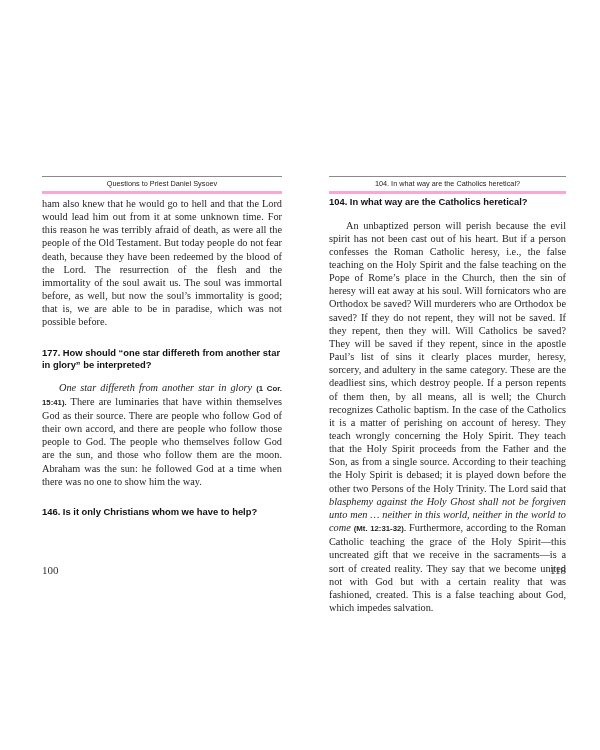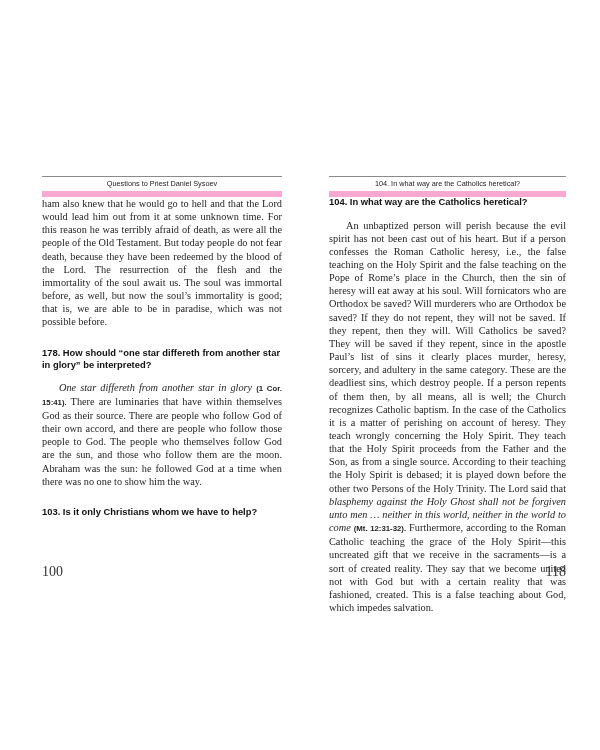--- a/index.html
+++ b/index.html
@@ -5,54 +5,54 @@
   html, body { margin: 0; padding: 0; }
   body {
     width: 600px; height: 750px; background: #ffffff; position: relative; overflow: hidden;
     font-family: "Liberation Serif", "DejaVu Serif", serif; color: #1e1e1e;
   }
   .page { position: absolute; top: 0; height: 750px; }
   .page-left { left: 42px; width: 240px; }
   .page-right { left: 329px; width: 237px; text-decoration: underline; }
   .running-head {
     position: absolute; top: 176px; left: 0; right: 0; height: 14px;
-    border-top: 1px solid #8a8a8a; border-bottom: 6px solid #f9a8d4;
+    border-top: 1px solid #8a8a8a; border-bottom: 3px solid #f9a8d4;
     font-family: "Liberation Sans", "DejaVu Sans", sans-serif; font-size: 7.3px;
     text-align: center; line-height: 14px; color: #222;
   }
   .body { position: absolute; left: 0; right: 0; font-size: 10.3px; line-height: 13.15px; text-align: justify; }
   .page-left .body { top: 197px; }
   .page-right .body { top: 196px; }
   p { margin: 0; }
   p.indent { text-indent: 17px; }
   h3 {
     font-family: "Liberation Sans", "DejaVu Sans", sans-serif; font-weight: bold;
     font-size: 9.4px; line-height: 12.5px; margin: 0; color: #111; text-align: left;
   }
   .page-left h3.q102 { margin-top: 18px; margin-bottom: 9px; }
   .page-left h3.q103 { margin-top: 18px; margin-bottom: 9px; }
   .page-right h3 { margin-top: 0; margin-bottom: 10px; }
   .ref { font-family: "Liberation Sans", "DejaVu Sans", sans-serif; font-weight: bold; font-size: 7.8px; font-style: normal; }
   em { font-style: italic; }
-  .folio { position: absolute; top: 564px; font-size: 14px; color: #333; }
+  .folio { position: absolute; top: 564px; font-size: 11px; color: #333; }
   .page-left .folio { left: 0; }
   .page-right .folio { right: 0; }
 </style>
 </head>
 <body>
 
 <div class="page page-left">
   <div class="running-head">Questions to Priest Daniel Sysoev</div>
   <div class="body">
     <p>ham also knew that he would go to hell and that the Lord would lead him out from it at some unknown time. For this reason he was terribly afraid of death, as were all the people of the Old Testament. But today people do not fear death, because they have been redeemed by the blood of the Lord. The resurrection of the flesh and the immortality of the soul await us. The soul was immortal before, as well, but now the soul’s immortality is good; that is, we are able to be in paradise, which was not possible before.</p>
 
-    <h3 class="q102">178. How should “one star differeth from another star in glory” be interpreted?</h3>
+    <h3 class="q102">177. How should “one star differeth from another star in glory” be interpreted?</h3>
     <p class="indent"><em>One star differeth from another star in glory</em> <span class="ref">(1 Cor. 15:41).</span> <span>There are luminaries that have within themselves God as their source. There are people who follow God of their own accord, and there are people who follow those people to God. The people who themselves follow God are the sun, and those who follow them are the moon. Abraham was the sun: he followed God at a time when there was no one to show him the way.</span></p>
 
-    <h3 class="q103">103. Is it only Christians whom we have to help?</h3>
+    <h3 class="q103">146. Is it only Christians whom we have to help?</h3>
   </div>
   <div class="folio">100</div>
 </div>
 
 <div class="page page-right">
   <div class="running-head">104. In what way are the Catholics heretical?</div>
   <div class="body">
     <h3>104. In what way are the Catholics heretical?</h3>
     <p class="indent"><span>An unbaptized person will perish because the evil spirit has not been cast out of his heart. But if a person confesses the Roman Catholic heresy, i.e., the false teaching on the Holy Spirit and the false teaching on the Pope of Rome’s place in the Church, then the sin of heresy will eat away at his soul. Will fornicators who are Orthodox be saved? Will murderers who are Orthodox be saved? If they do not repent, they will not be saved. If they repent, then they will. Will Catholics be saved? They will be saved if they repent, since in the apostle Paul’s list of sins it clearly places murder, heresy, sorcery, and adultery in the same category. These are the deadliest sins, which destroy people. If a person repents of them then, by all means, all is well; the Church recognizes Catholic baptism. In the case of the Catholics it is a matter of perishing on account of heresy. They teach wrongly concerning the Holy Spirit. They teach that the Holy Spirit proceeds from the Father and the Son, as from a single source. According to their teaching the Holy Spirit is debased; it is played down before the other two Persons of the Holy Trinity. The Lord said that </span><em>blasphemy against the Holy Ghost shall not be forgiven unto men … neither in this world, neither in the world to come</em> <span class="ref">(Mt. 12:31-32).</span><span> Furthermore, according to the Roman Catholic teaching the grace of the Holy Spirit—this uncreated gift that we receive in the sacraments—is a sort of created reality. They say that we become united not with God but with a certain reality that was fashioned, created. This is a false teaching about God, which impedes salvation.</span></p>
   </div>

